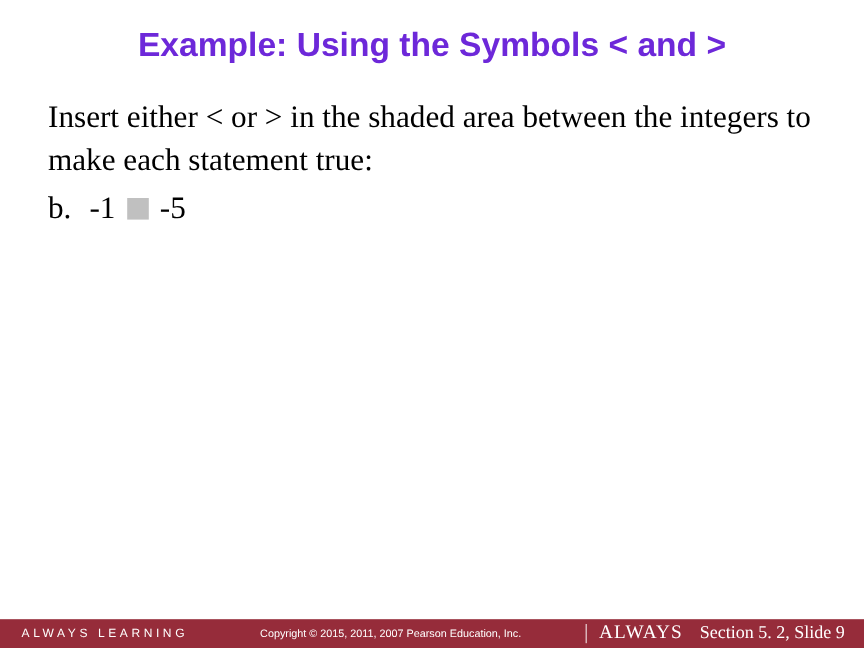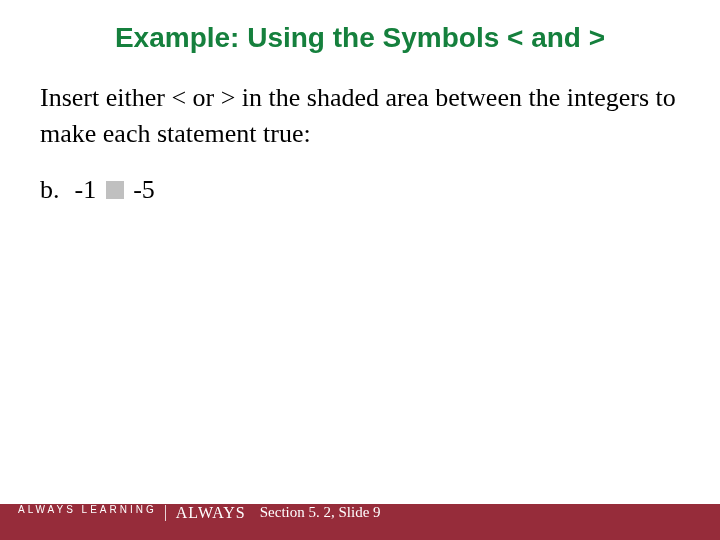--- a/index.html
+++ b/index.html
@@ -11,55 +11,55 @@
   }
   .slide {
     width: 720px;
     height: 540px;
     position: relative;
   }
   .title {
     font-family: Arial, Helvetica, sans-serif;
     font-weight: bold;
     font-size: 28px;
-    color: #15803d;
+    color: #6d28d9;
     text-align: center;
     padding-top: 22px;
     padding-bottom: 10px;
   }
   .content {
     padding: 16px 40px 0 40px;
     font-size: 26px;
     color: #000;
     line-height: 1.38;
   }
-  .intro { margin-bottom: 20px; }
+  .intro { margin-bottom: 4px; }
   .items { list-style: none; }
   .items li { margin-bottom: 2px; }
   .label { display: inline-block; min-width: 28px; }
   .minus {
     font-family: "Symbol", "Times New Roman", serif;
   }
   .shaded {
     display: inline-block;
     width: 18px;
     height: 18px;
     background: #c0c0c0;
     vertical-align: -1px;
     margin: 0 3px;
   }
   .footer {
     position: absolute;
     left: 0;
     right: 0;
     bottom: 0;
-    height: 36px;
+    height: 24px;
     background: #962c3a;
     display: flex;
-    align-items: flex-start;
+    align-items: center;
     color: #ffffff;
   }
   .always {
     font-family: Arial, Helvetica, sans-serif;
     font-size: 10px;
     letter-spacing: 3px;
     padding-left: 18px;
     flex: 0 0 auto;
   }
   .copyright {
@@ -108,20 +108,21 @@
         <span class="label">b.</span>
         <span class="minus">-</span><span>1</span>
         <span class="shaded"></span>
         <span class="minus">-</span><span>5</span>
       </li>
     </ul>
   </div>
 
   <div class="footer">
     <div class="always">ALWAYS LEARNING</div>
+    <div class="copyright">Copyright © 2015, 2011, 2007 Pearson Education, Inc.</div>
     <div class="pearson-logo">
       <span class="bar"></span>
       <span>ALWAYS</span>
     </div>
     <div class="section-label">Section 5. 2,  Slide 9</div>
   </div>
 
 </div>
 
 </body></html>

